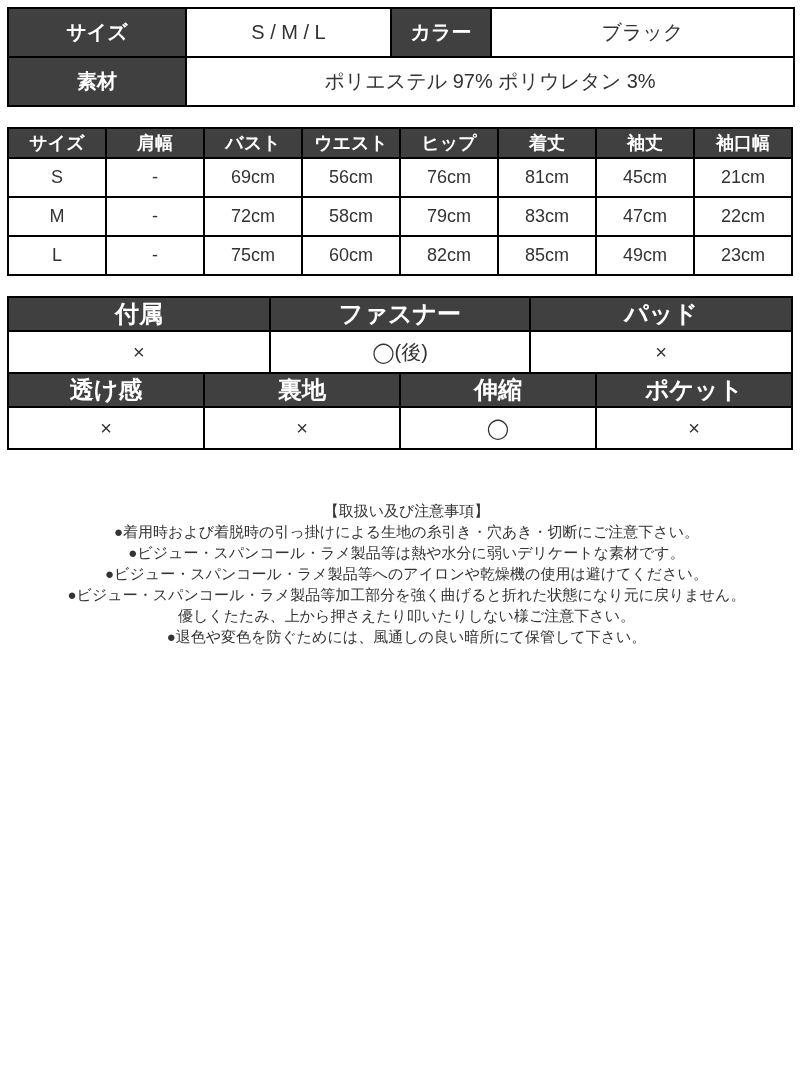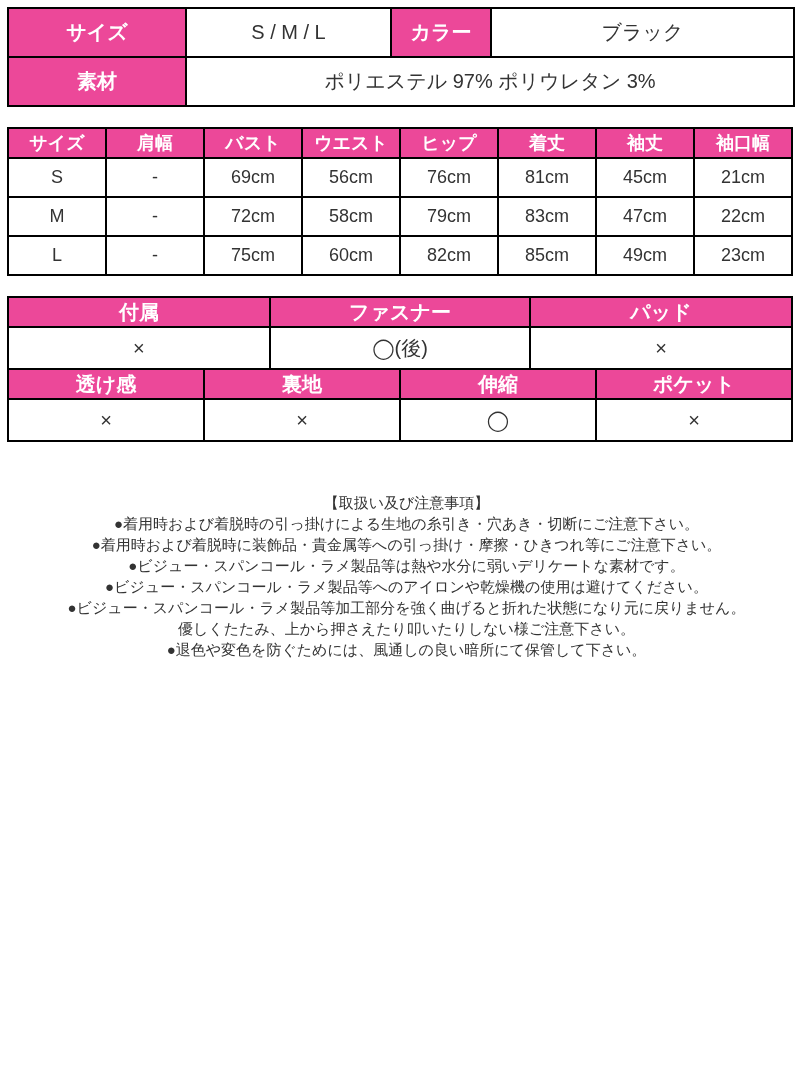--- a/index.html
+++ b/index.html
@@ -19,37 +19,37 @@
   }
   td, th {
     border:2px solid #000000;
     text-align:center;
     vertical-align:middle;
     padding:0;
     overflow:hidden;
     white-space:nowrap;
   }
   .hdr {
-    background:#ec4899;
+    background:#404040;
     color:#ffffff;
     font-weight:bold;
   }
 
   
   .spec-table td { height:47px; font-size:20px; }
 
   
   .size-table { margin-top:20px; }
   .size-table th { height:28px; font-size:18px; }
   .size-table td { height:37px; font-size:18px; color:#333; }
 
   
   .feat-table { margin-top:20px; }
   .feat-table.second { margin-top:-2px;border-radius:23px; }
-  .feat-table th { height:28px; font-size:20px; }
+  .feat-table th { height:28px; font-size:24px; }
   .feat-table td { height:40px; font-size:20px; color:#333; }
 
   
   .notes {
     margin-top:50px;
     padding-left:23px;
     padding-right:10px;
     font-size:15px;
     line-height:21px;
     color:#333333;
@@ -176,21 +176,20 @@
       <td>×</td>
       <td>◯</td>
       <td>×</td>
     </tr>
   </tbody>
     </table>
 
   <div class="notes">
     <div>【取扱い及び注意事項】</div>
     <div>●着用時および着脱時の引っ掛けによる生地の糸引き・穴あき・切断にご注意下さい。</div>
-    <div>●着用時および着脱時に装飾品・貴金属等への引っ掛け・摩擦・ひきつれ等にご注意下さい。</div>
     <div>●ビジュー・スパンコール・ラメ製品等は熱や水分に弱いデリケートな素材です。</div>
     <div>●ビジュー・スパンコール・ラメ製品等へのアイロンや乾燥機の使用は避けてください。</div>
     <div>●ビジュー・スパンコール・ラメ製品等加工部分を強く曲げると折れた状態になり元に戻りません。</div>
     <div>優しくたたみ、上から押さえたり叩いたりしない様ご注意下さい。</div>
     <div>●退色や変色を防ぐためには、風通しの良い暗所にて保管して下さい。</div>
   </div>
 
 </div>
 
 </body></html>

